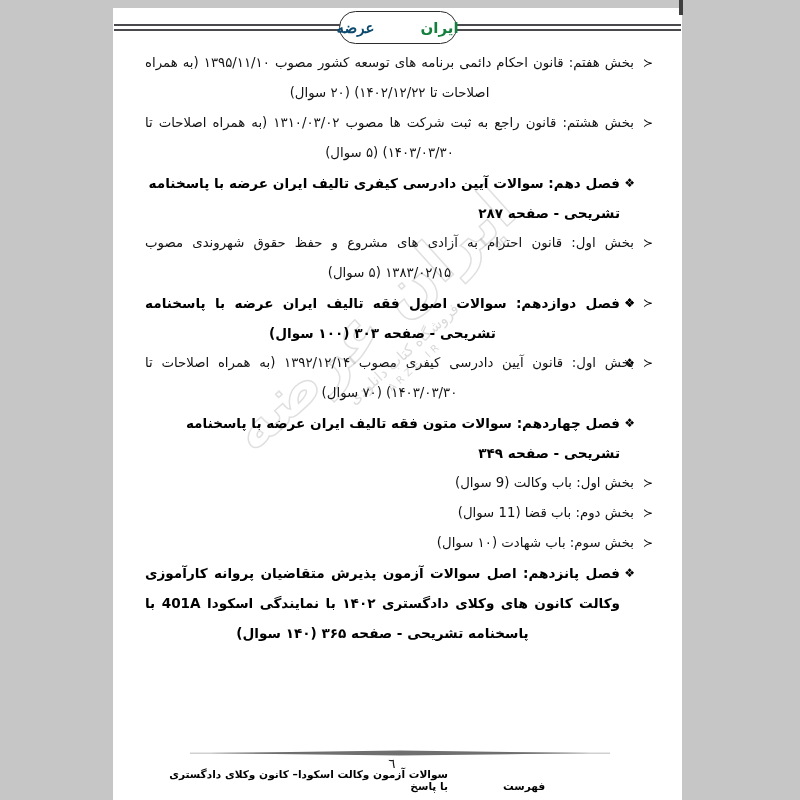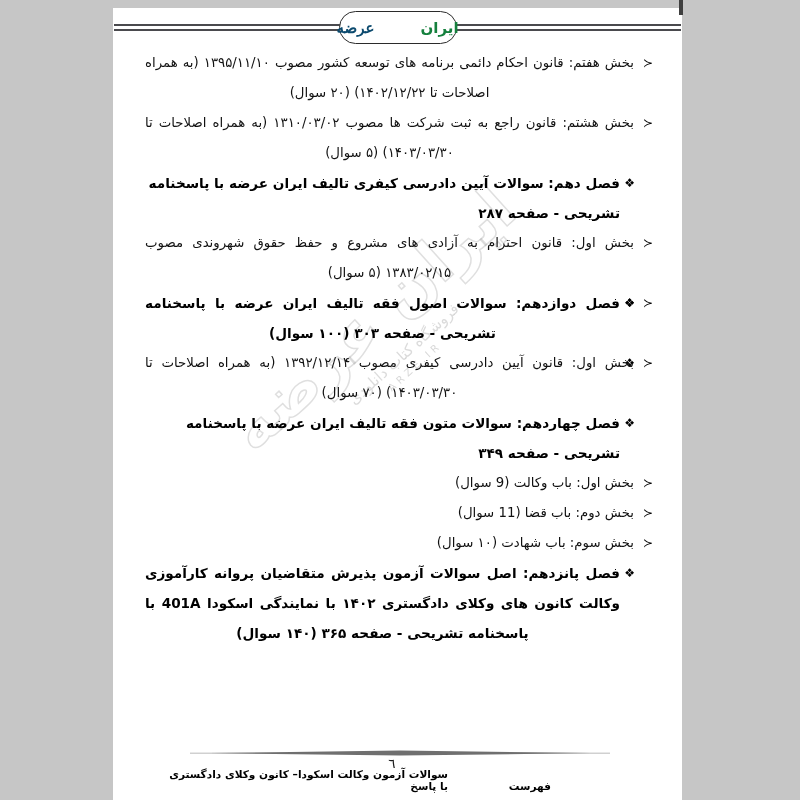--- a/index.html
+++ b/index.html
@@ -50,21 +50,21 @@
   .it.fasl{padding-right:42px;font-weight:bold;font-size:13.6px;color:#000;}
   .it.fasl .blt{right:27px;font-size:12px;}
   .it.desc{padding-right:2px;font-size:11.6px;line-height:28px;color:#222;}
   
   .lens{position:absolute;left:77px;top:742px;width:420px;height:7px;z-index:2;}
   .pagenum{
     position:absolute;left:267px;top:747px;width:24px;text-align:center;
     font-size:13.5px;color:#1a1a1a;z-index:2;
   }
   .foot-section{
-    position:absolute;left:390px;top:772px;width:48px;text-align:right;
+    position:absolute;left:390px;top:772px;width:48px;text-align:left;
     font-weight:bold;font-size:10.6px;color:#000;direction:rtl;z-index:2;
   }
   .foot-title{
     position:absolute;left:4px;top:760px;width:283px;text-align:right;
     font-weight:bold;font-size:10.6px;color:#000;direction:rtl;z-index:2;margin-left:48px;
   }
 </style>
 </head>
 <body>
 

